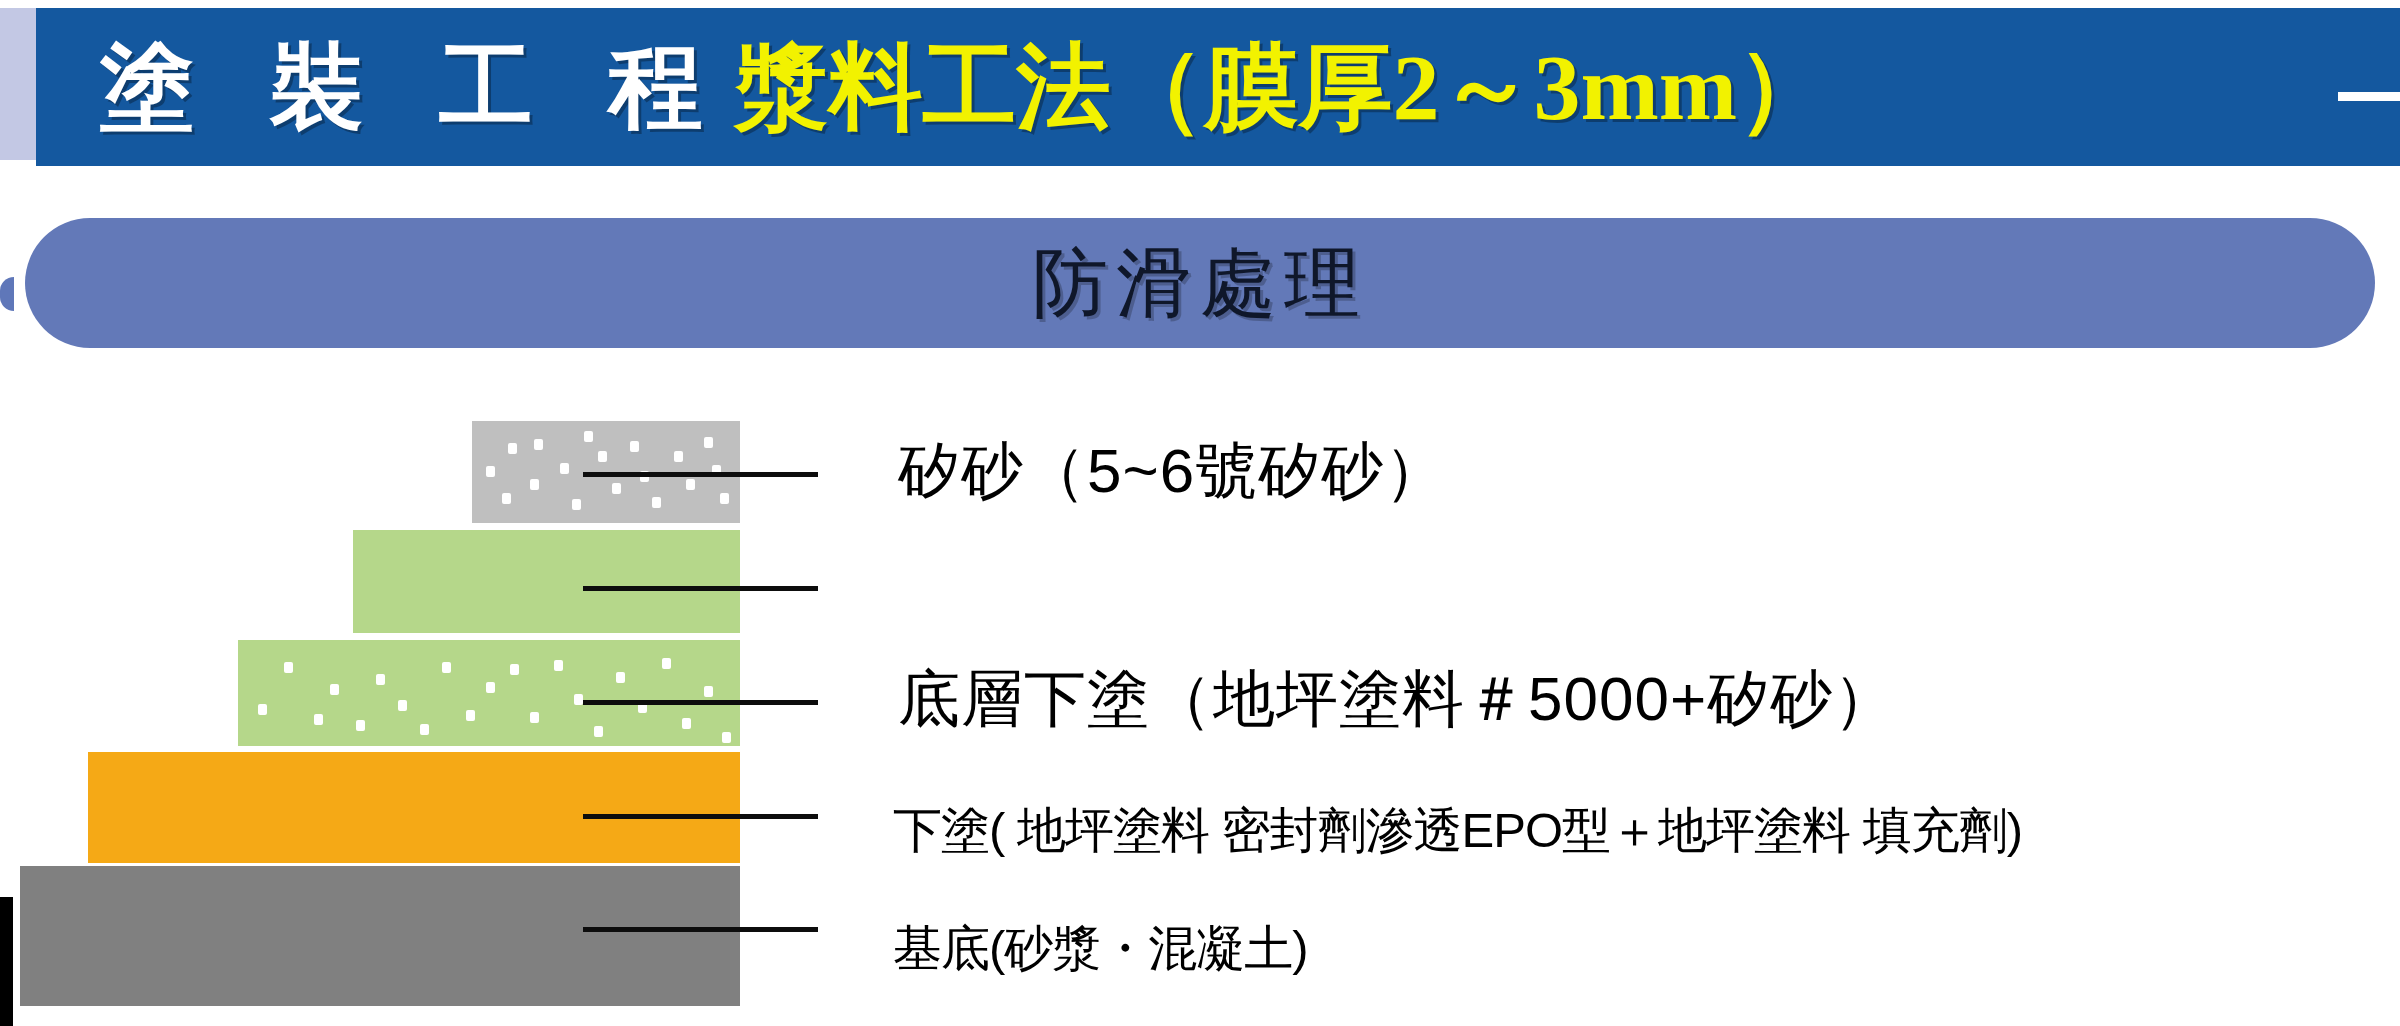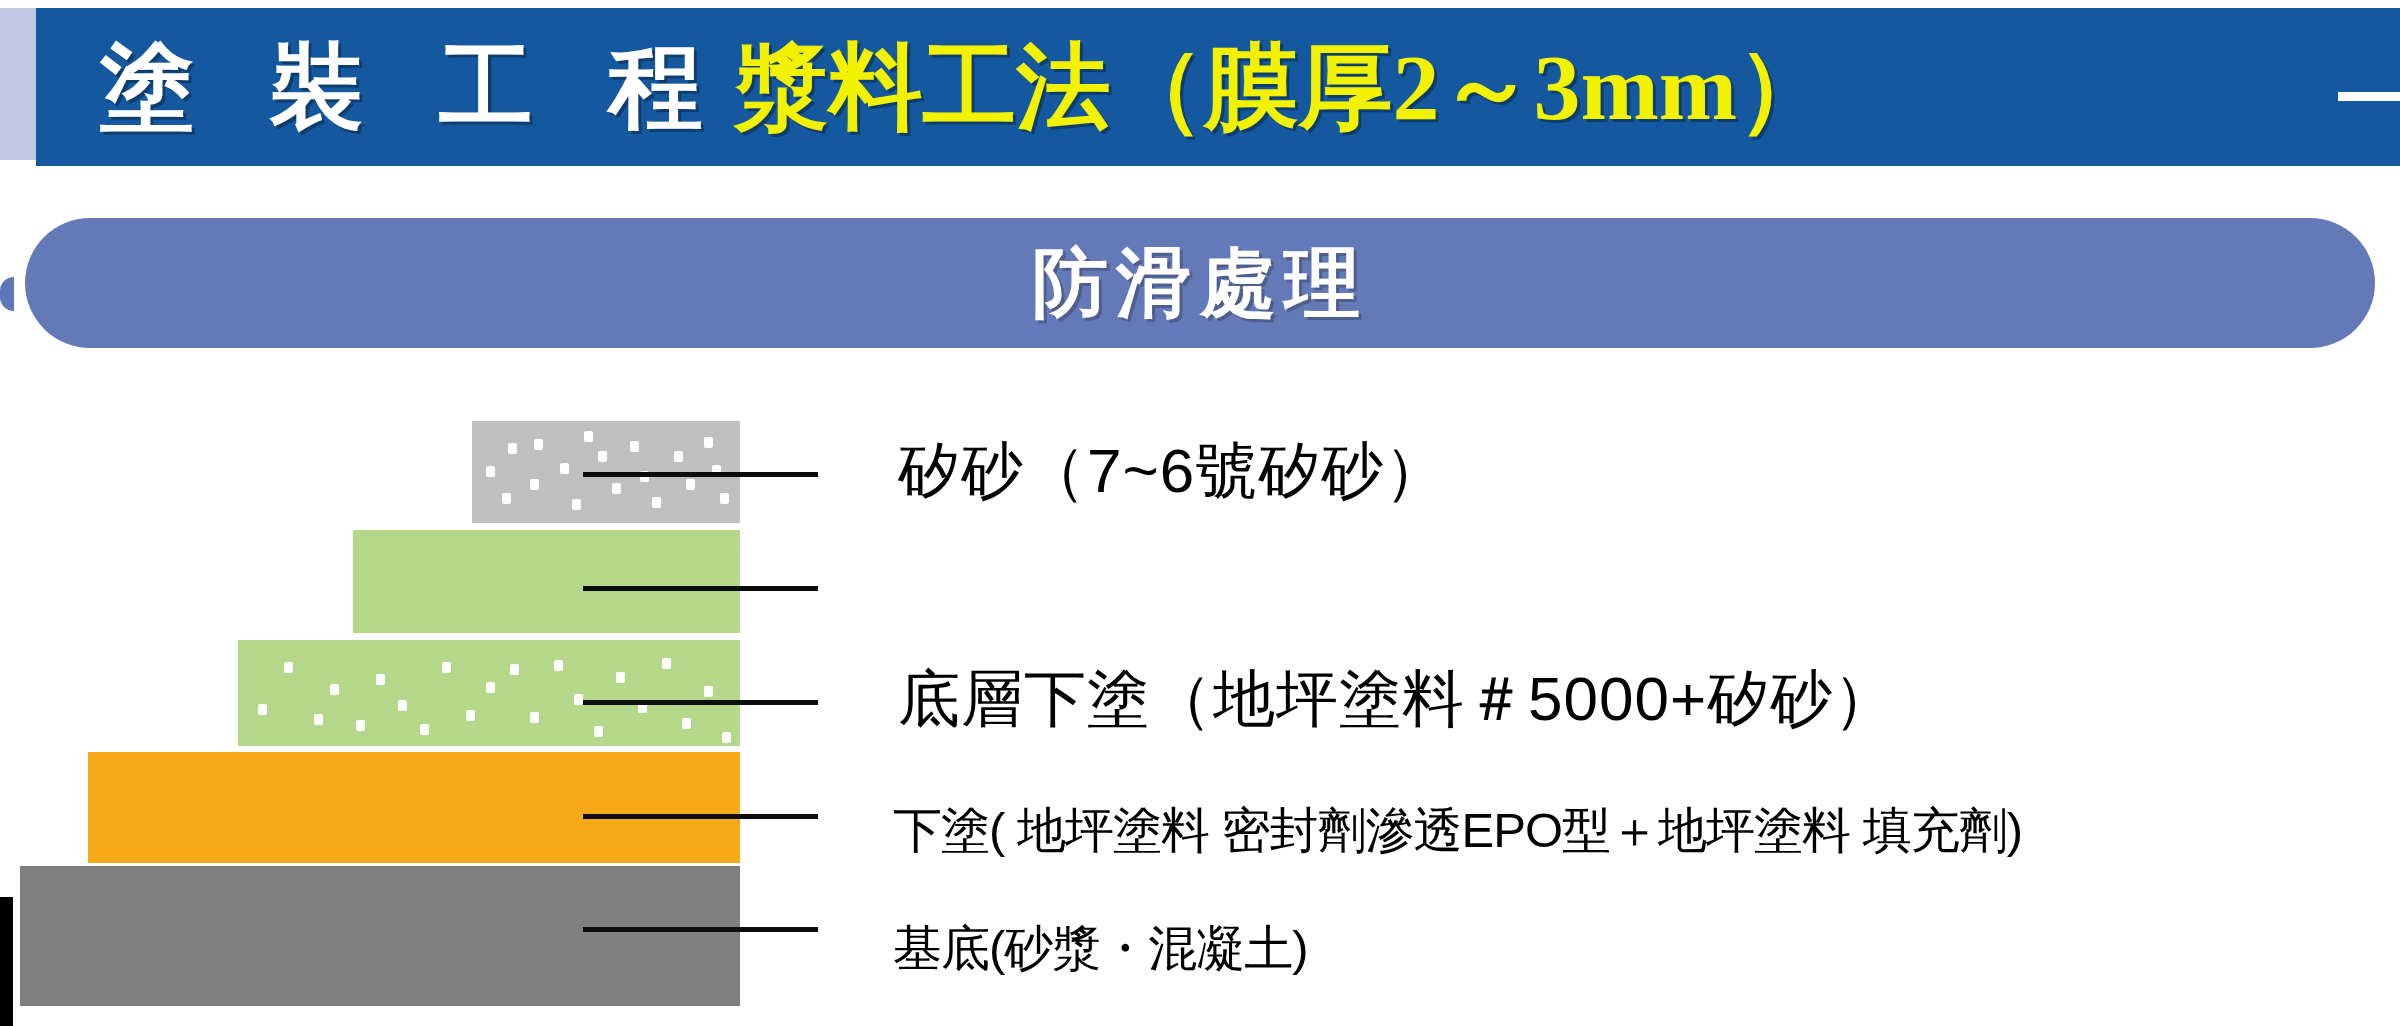--- a/index.html
+++ b/index.html
@@ -91,23 +91,23 @@
     top: 218px;
     width: 2350px;
     height: 130px;
     background: #6379b8;
     border-radius: 65px;
     display: flex;
     align-items: center;
     justify-content: center;
   }
   #section-pill-label {
-    color: #ffffff;
+    color: #0f172a;
     font-size: 76px;
-    font-weight: bold;
+    font-weight: normal;
     letter-spacing: 8px;
     line-height: 1;
     text-shadow: 3px 3px 0 rgba(0,0,0,0.22);
   }
 
   
   #layer-diagram {
     position: absolute;
     left: 0;
     top: 400px;
@@ -193,21 +193,21 @@
       <span style="left:168px; top:50px;"></span>
       <span style="left:180px; top:76px;"></span>
       <span style="left:202px; top:30px;"></span>
       <span style="left:214px; top:58px;"></span>
       <span style="left:232px; top:16px;"></span>
       <span style="left:240px; top:44px;"></span>
       <span style="left:248px; top:72px;"></span>
     </div>
   </div>
   <div class="leader-line" style="left:583px; top:72px; width:235px;"></div>
-  <div class="layer-label label-lg" style="left:898px; top:40px;">矽砂（7~6號矽砂）</div>
+  <div class="layer-label label-lg" style="left:898px; top:40px;">矽砂（5~6號矽砂）</div>
 
   <div class="layer-block" style="left:353px; top:130px; width:387px; height:103px; background:#b5d78a;"></div>
   <div class="leader-line" style="left:583px; top:186px; width:235px;"></div>
 
   <div class="layer-block" style="left:238px; top:240px; width:502px; height:106px; background:#b5d78a;">
     <div class="speckles">
       <span style="left:20px;  top:64px;"></span>
       <span style="left:46px;  top:22px;"></span>
       <span style="left:76px;  top:74px;"></span>
       <span style="left:92px;  top:44px;"></span>

